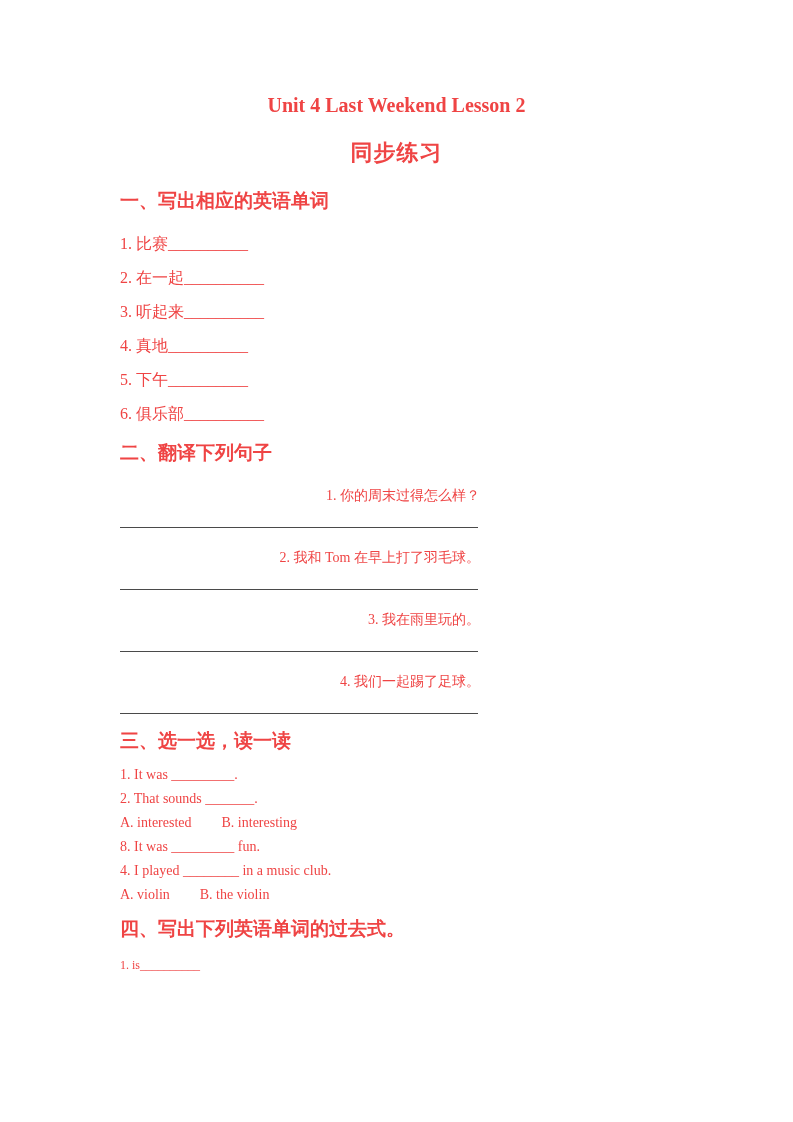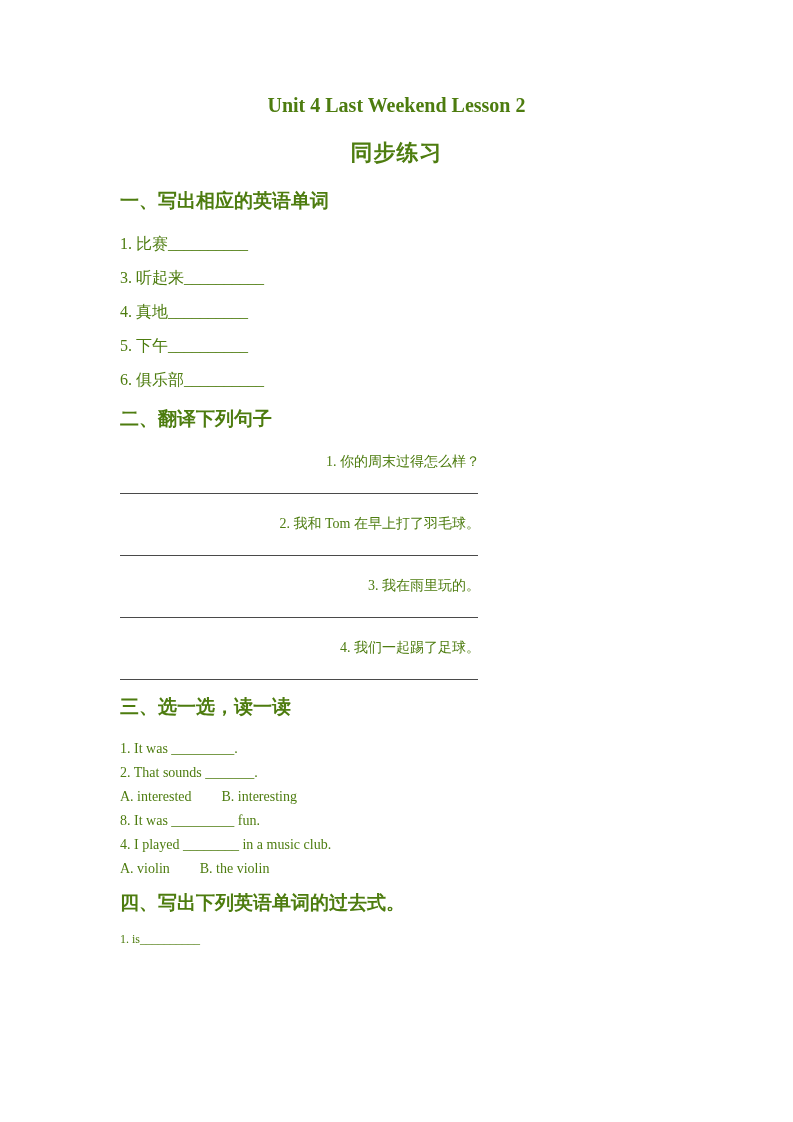--- a/index.html
+++ b/index.html
@@ -5,21 +5,21 @@
   html, body {
     margin: 0;
     padding: 0;
     background: #ffffff;
   }
   .page {
     position: relative;
     width: 793px;
     height: 1122px;
     background: #ffffff;
-    color: #4d7c0f;
+    color: #ef4444;
     font-family: "Liberation Serif", serif;
     overflow: hidden;
     box-sizing: border-box;
   }
   .doc-title {
     margin: 92px 0 0 0;
     font-family: "Liberation Serif", serif;
     font-size: 20px;
     line-height: 26px;
     font-weight: bold;
@@ -72,21 +72,21 @@
     height: 0;
     border-bottom: 1px solid #4a4a4a;
   }
 
   .q-line {
     margin: 6px 0 0 0;
     font-size: 14px;
     line-height: 18px;
     white-space: nowrap;
   }
-  .q-line.first { margin-top: 20px; }
+  .q-line.first { margin-top: 12px; }
   .opt-line {
     margin: 6px 0 0 0;
     font-size: 14px;
     line-height: 18px;
     white-space: nowrap;
   }
   .opt-b { margin-left: 30px; }
 
   .past-item {
     margin: 14px 0 0 0;
@@ -101,20 +101,21 @@
 <div class="page">
 
   <h1 class="doc-title">Unit 4 Last Weekend Lesson 2</h1>
   <h2 class="doc-subtitle">同步练习</h2>
 
   <div class="content">
 
     <section>
       <h3 class="sec-heading sec1-heading">一、写出相应的英语单词</h3>
       <p class="word-item first">1. 比赛__________</p>
+      <p class="word-item">2. 在一起__________</p>
       <p class="word-item">3. 听起来__________</p>
       <p class="word-item">4. 真地__________</p>
       <p class="word-item">5. 下午__________</p>
       <p class="word-item">6. 俱乐部__________</p>
     </section>
 
     <section>
       <h3 class="sec-heading sec2-heading">二、翻译下列句子</h3>
       <p class="sentence">1. 你的周末过得怎么样？</p>
       <div class="answer-line"></div>

